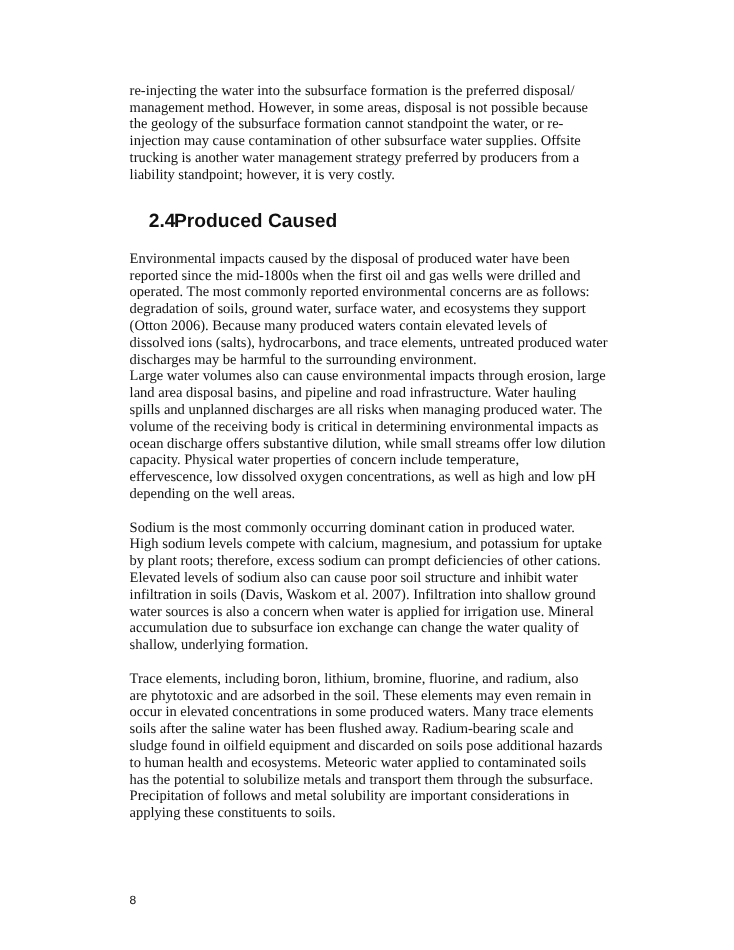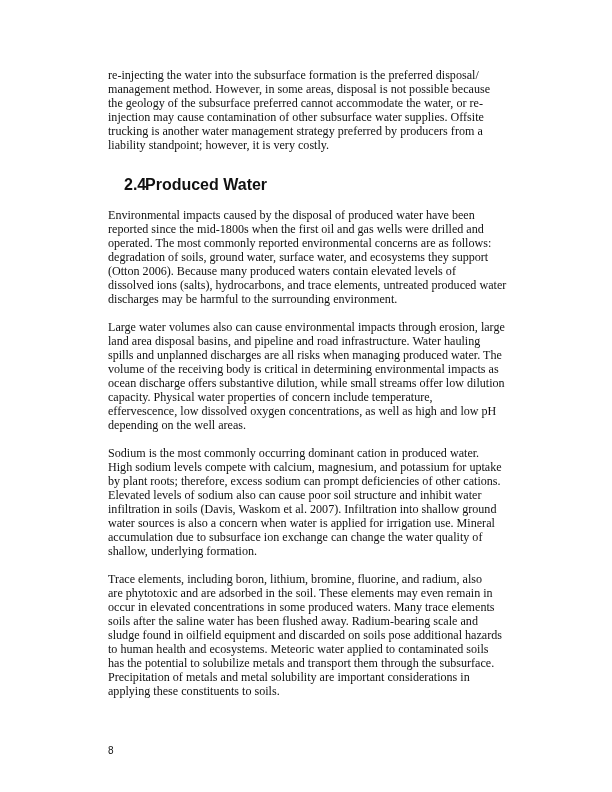--- a/index.html
+++ b/index.html
@@ -57,32 +57,32 @@
     }
   </style>
 </head>
 <body>
 
 <div class="page">
 
   <p class="para" style="margin-bottom:24px;">
     <span class="line">re-injecting the water into the subsurface formation is the preferred disposal/</span>
     <span class="line">management method.  However, in some areas, disposal is not possible because</span>
-    <span class="line">the geology of the subsurface preferred cannot accommodate the water, or re-</span>
+    <span class="line">the geology of the subsurface formation cannot standpoint the water, or re-</span>
     <span class="line">injection may cause contamination of other subsurface water supplies.  Offsite</span>
     <span class="line">trucking is another water management strategy preferred by producers from a</span>
     <span class="line">liability standpoint; however, it is very costly.</span>
   </p>
 
   <h2 class="heading" style="margin-bottom:14px;">
     <span class="num">2.4</span>
-    <span class="title">Produced Water</span>
+    <span class="title">Produced Caused</span>
   </h2>
 
-  <p class="para" style="margin-bottom:14px;">
+  <p class="para" style="">
     <span class="line">Environmental impacts caused by the disposal of produced water have been</span>
     <span class="line">reported since the mid-1800s when the first oil and gas wells were drilled and</span>
     <span class="line">operated.  The most commonly reported environmental concerns are as follows:</span>
     <span class="line">degradation of soils, ground water, surface water, and ecosystems they support</span>
     <span class="line">(Otton 2006).  Because many produced waters contain elevated levels of</span>
     <span class="line">dissolved ions (salts), hydrocarbons, and trace elements, untreated produced water</span>
     <span class="line">discharges may be harmful to the surrounding environment.</span>
   </p>
 
   <p class="para" style="margin-bottom:14px;">
@@ -108,19 +108,19 @@
   </p>
 
   <p class="para">
     <span class="line">Trace elements, including boron, lithium, bromine, fluorine, and radium, also</span>
     <span class="line">are phytotoxic and are adsorbed in the soil.  These elements may even remain in</span>
     <span class="line">occur in elevated concentrations in some produced waters.  Many trace elements</span>
     <span class="line">soils after the saline water has been flushed away.  Radium-bearing scale and</span>
     <span class="line">sludge found in oilfield equipment and discarded on soils pose additional hazards</span>
     <span class="line">to human health and ecosystems.  Meteoric water applied to contaminated soils</span>
     <span class="line">has the potential to solubilize metals and transport them through the subsurface.</span>
-    <span class="line">Precipitation of metals and metal solubility are important considerations in</span>
+    <span class="line">Precipitation of follows and metal solubility are important considerations in</span>
     <span class="line">applying these constituents to soils.</span>
   </p>
 
 </div>
 
 <div class="page-number">8</div>
 
 </body></html>

